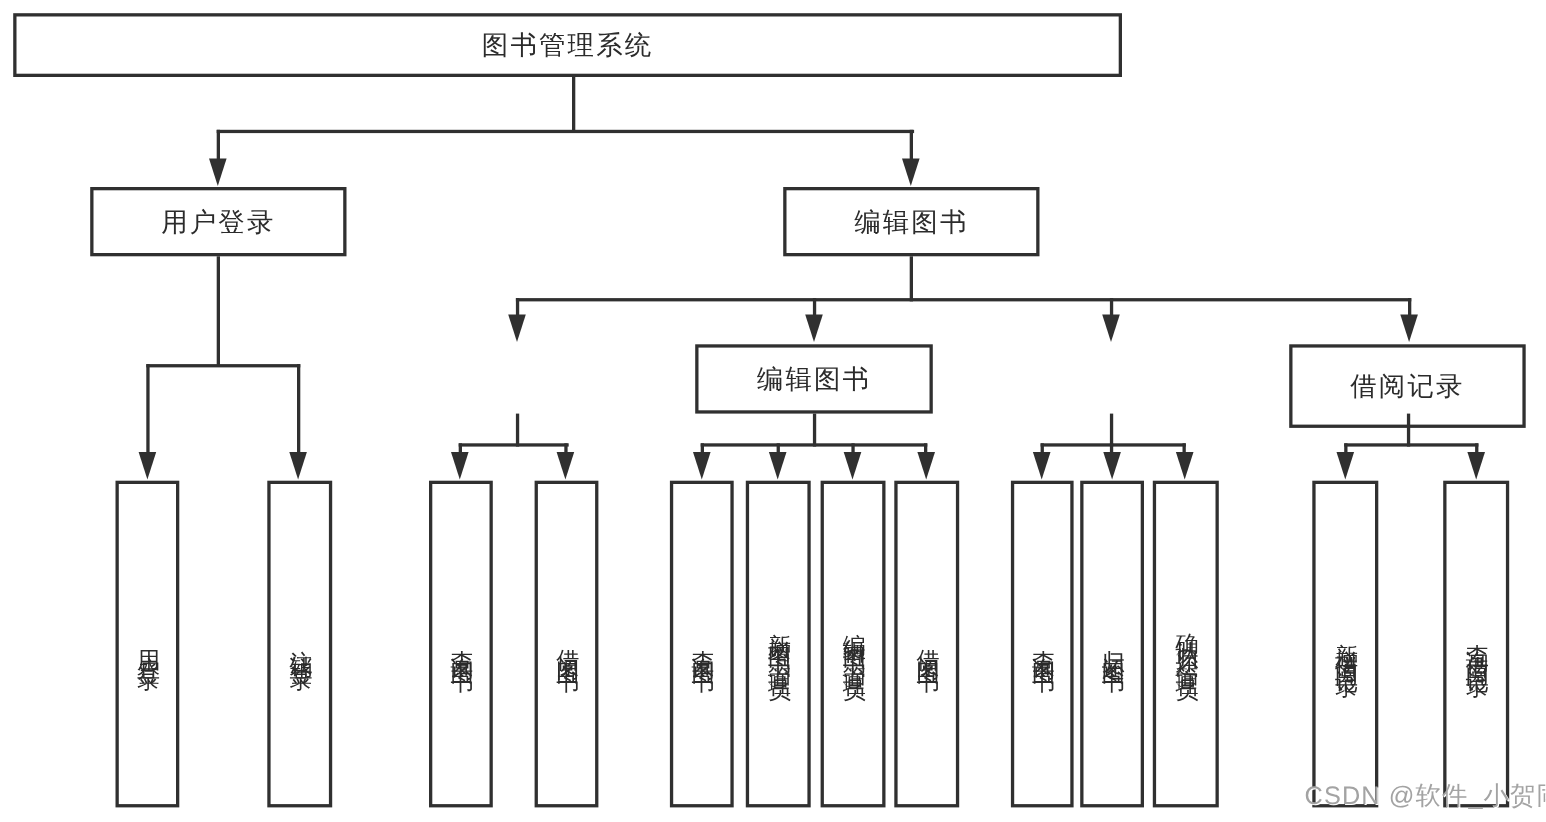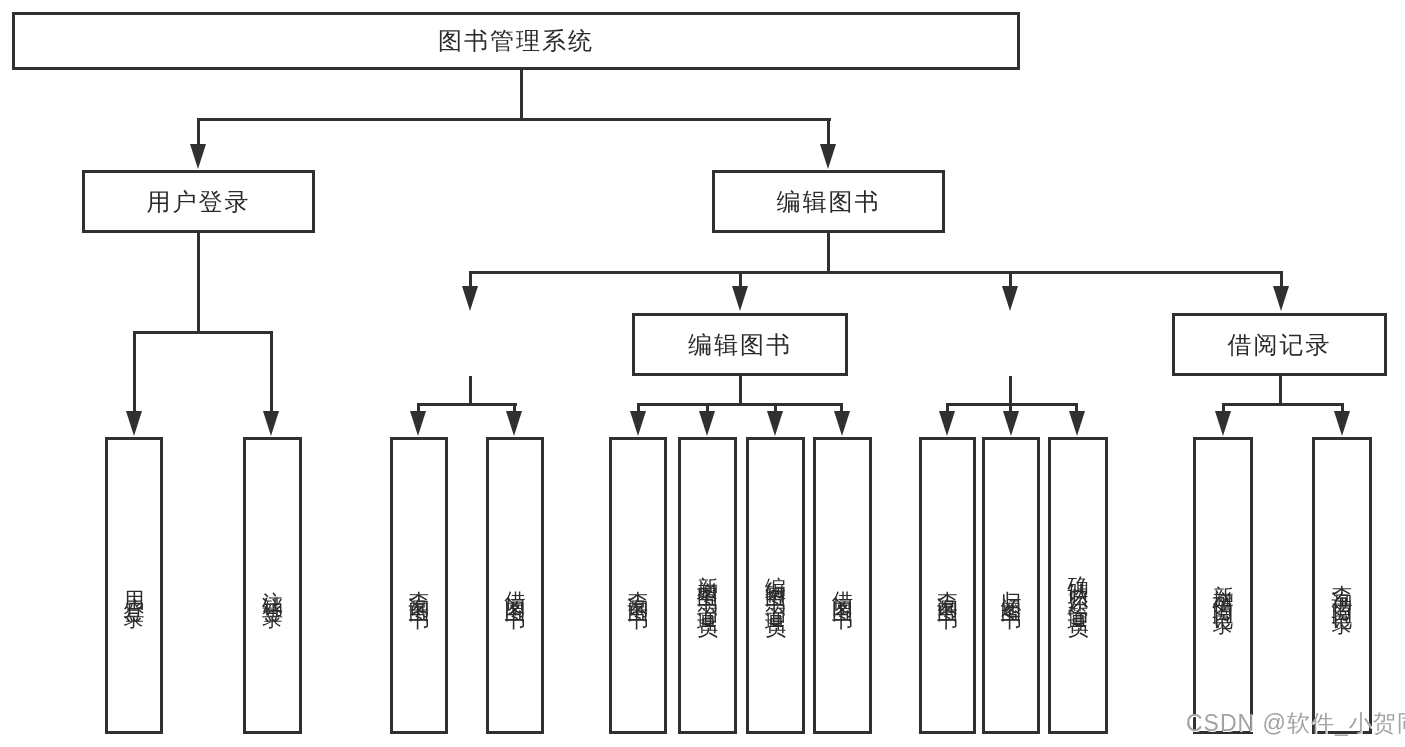--- a/index.html
+++ b/index.html
@@ -85,21 +85,21 @@
   <div class="vline" style="left:469px;top:271px;height:17px"></div>
   <div class="vline" style="left:739px;top:271px;height:17px"></div>
   <div class="vline" style="left:1009px;top:271px;height:17px"></div>
   <div class="vline" style="left:1280px;top:271px;height:17px"></div>
   <div class="arrow" style="left:462px;top:286px"></div>
   <div class="arrow" style="left:732px;top:286px"></div>
   <div class="arrow" style="left:1002px;top:286px"></div>
   <div class="arrow" style="left:1273px;top:286px"></div>
 
   <div class="box" style="left:632px;top:313px;width:216px;height:63px">编辑图书</div>
-  <div class="box" style="left:1172px;top:313px;width:215px;height:63px">借阅记录</div>
+  <div class="box" style="left:1172px;top:313px;width:215px;height:76px">借阅记录</div>
 
   <div class="vline" style="left:469px;top:376px;height:30px"></div>
   <div class="hline" style="left:417px;top:403px;width:100px"></div>
   <div class="vline" style="left:417px;top:403px;height:12px"></div>
   <div class="vline" style="left:513px;top:403px;height:12px"></div>
   <div class="arrow" style="left:410px;top:411px"></div>
   <div class="arrow" style="left:506px;top:411px"></div>
 
   <div class="vline" style="left:739px;top:376px;height:30px"></div>
   <div class="hline" style="left:637px;top:403px;width:206px"></div>

